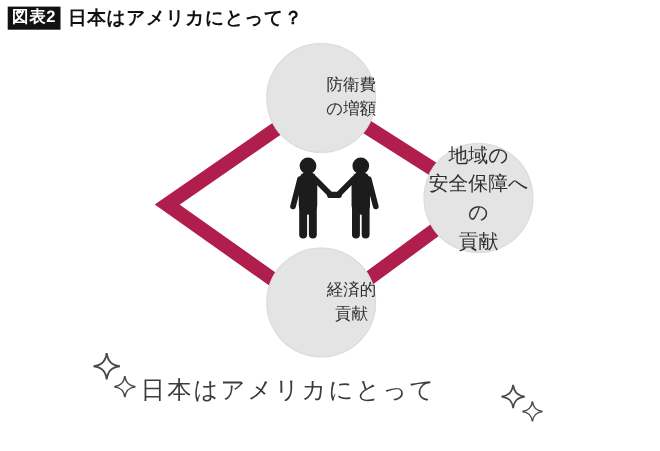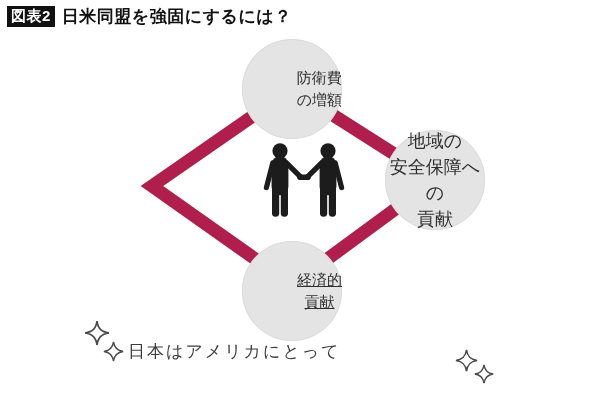--- a/index.html
+++ b/index.html
@@ -35,47 +35,47 @@
     width: 100px; height: 100px;
     background: #e4e4e4; border-radius: 50%;
     display: flex; align-items: center; justify-content: flex-end;
     text-align: center;
     font-size: 15px; color: #2e2e2e; line-height: 1.5;
     white-space: pre-line;
     box-shadow: inset 0 0 0 1px #dcdcdc;
   }
   .node-top    { left: 242px; top: 39px; }
   .node-right  { left: 385px; top: 130px; font-size: 18px; line-height: 1.45; }
-  .node-bottom { left: 242px; top: 241px; text-decoration: underline; }
+  .node-bottom { left: 242px; top: 225px; }
   .node-left   { left: 101px; top: 135px; width: 102px; height: 102px; }
 
   .handshake { position: absolute; left: 256px; top: 142px; z-index: 3; }
 
   
   .message-line {
     position: absolute; z-index: 2;
-    font-size: 17px; color: #3c3c3c; font-weight: 500;
+    font-size: 22px; color: #3c3c3c; font-weight: 500;
     letter-spacing: 2px; white-space: nowrap;
   }
   .line1 { left: 128px; top: 340px; }
   .line2 { left: 106px; top: 370px; }
   .sparkle { position: absolute; z-index: 1; }
   .s1 { left: 84px;  top: 320px; }
   .s2 { left: 103px; top: 341px; }
   .s3 { left: 455px; top: 349px; }
   .s4 { left: 474px; top: 364px; }
 </style>
 </head>
 <body>
 
 <div class="stage">
 
   <div class="header">
     <span class="fig-label">図表2</span>
-    <span class="title">日米同盟を強固にするには？</span>
+    <span class="title">日本はアメリカにとって？</span>
   </div>
 
   <svg class="connector" width="600" height="410" viewBox="0 0 600 410">
     <polygon points="292,89 435,180 292,285 152,186" fill="none" stroke="#b01e4e" stroke-width="13"></polygon>
   </svg>
 
   <div class="node node-top">
     <span>防衛費
 の増額</span>
   </div>

